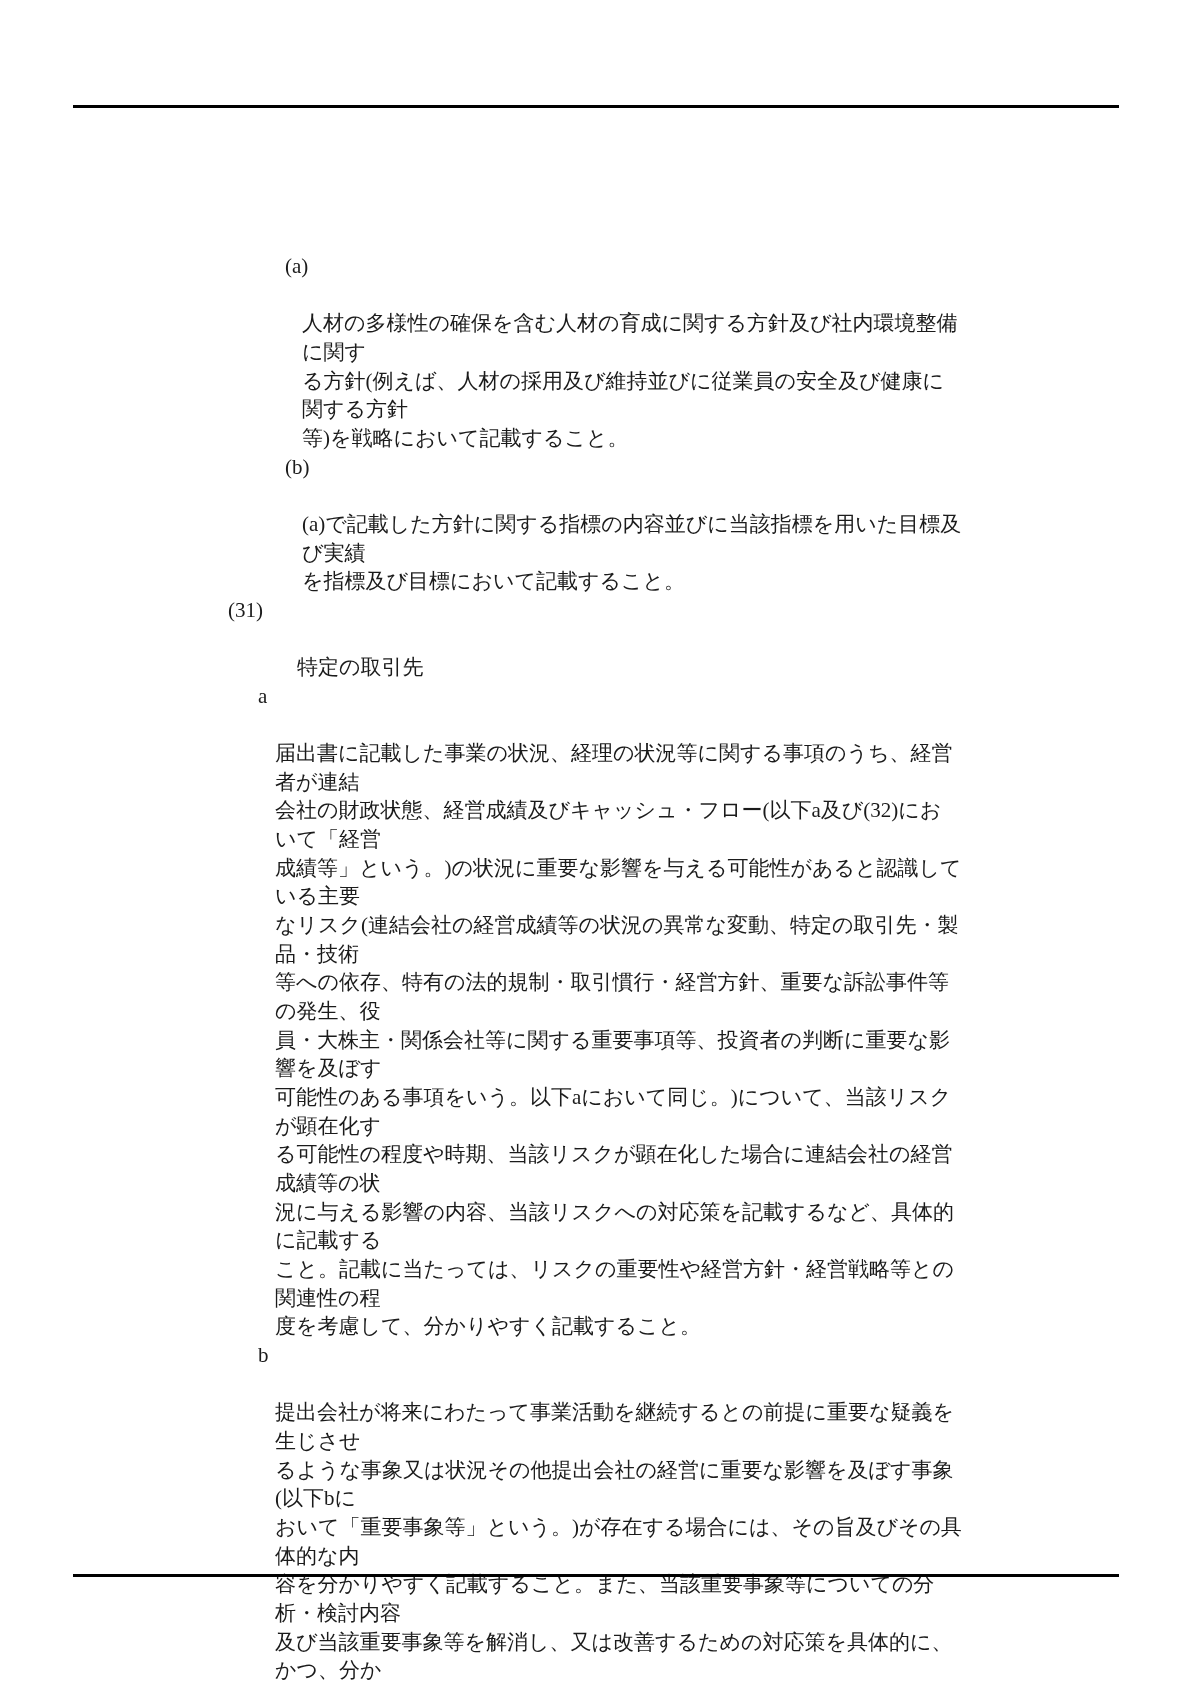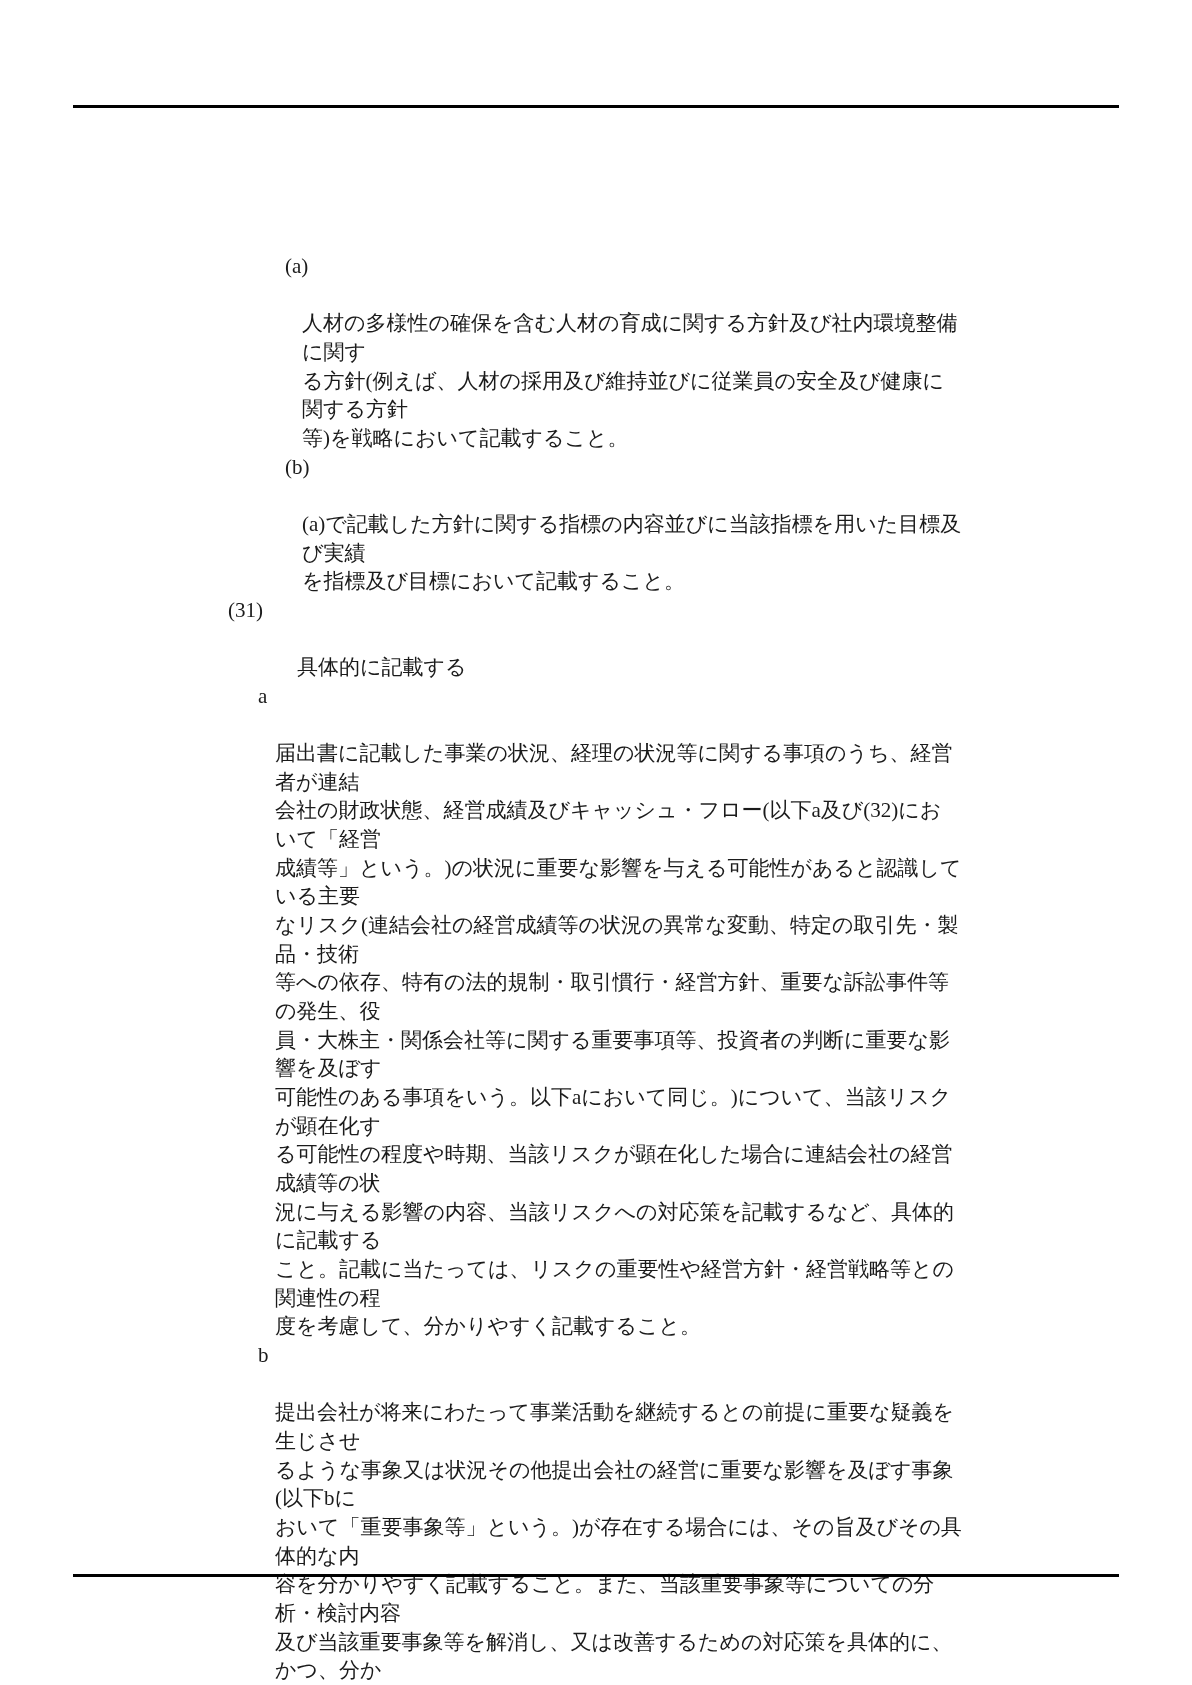--- a/index.html
+++ b/index.html
@@ -66,21 +66,21 @@
     </div>
 
     <div class="li lv-p1">
       <span class="marker">(b)</span>
       <span class="body">(a)で記載した方針に関する指標の内容並びに当該指標を用いた目標及び実績
 を指標及び目標において記載すること。</span>
     </div>
 
     <div class="li lv-num">
       <span class="marker">(31)</span>
-      <span class="body">具体的に記載する</span>
+      <span class="body">特定の取引先</span>
     </div>
 
     <div class="li lv-alpha">
       <span class="marker">a</span>
       <span class="body">届出書に記載した事業の状況、経理の状況等に関する事項のうち、経営者が連結
 会社の財政状態、経営成績及びキャッシュ・フロー(以下a及び(32)において「経営
 成績等」という。)の状況に重要な影響を与える可能性があると認識している主要
 なリスク(連結会社の経営成績等の状況の異常な変動、特定の取引先・製品・技術
 等への依存、特有の法的規制・取引慣行・経営方針、重要な訴訟事件等の発生、役
 員・大株主・関係会社等に関する重要事項等、投資者の判断に重要な影響を及ぼす

